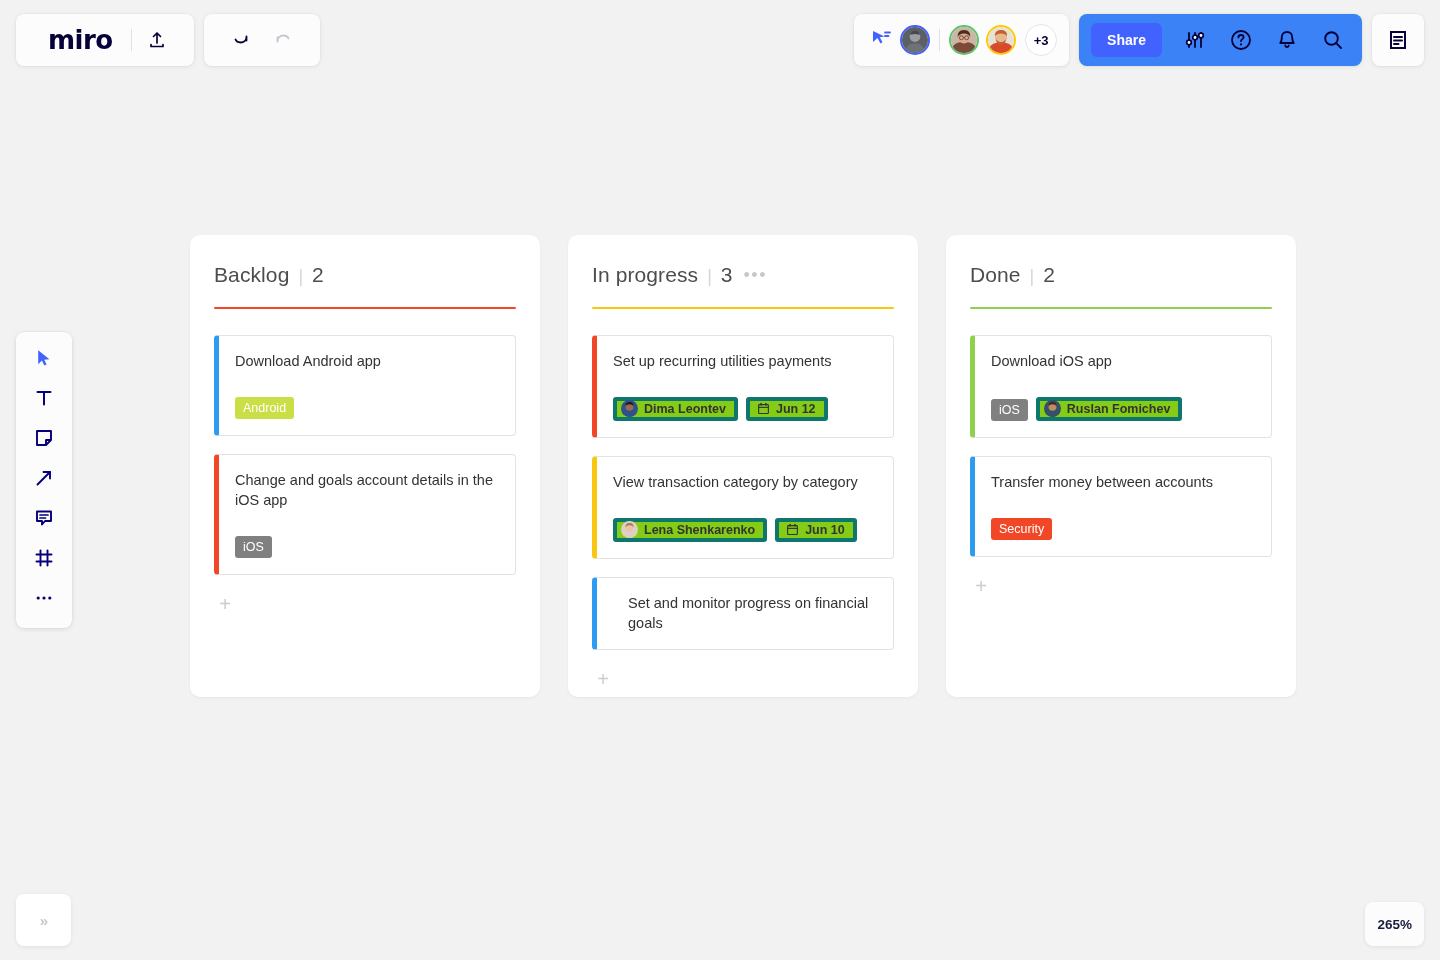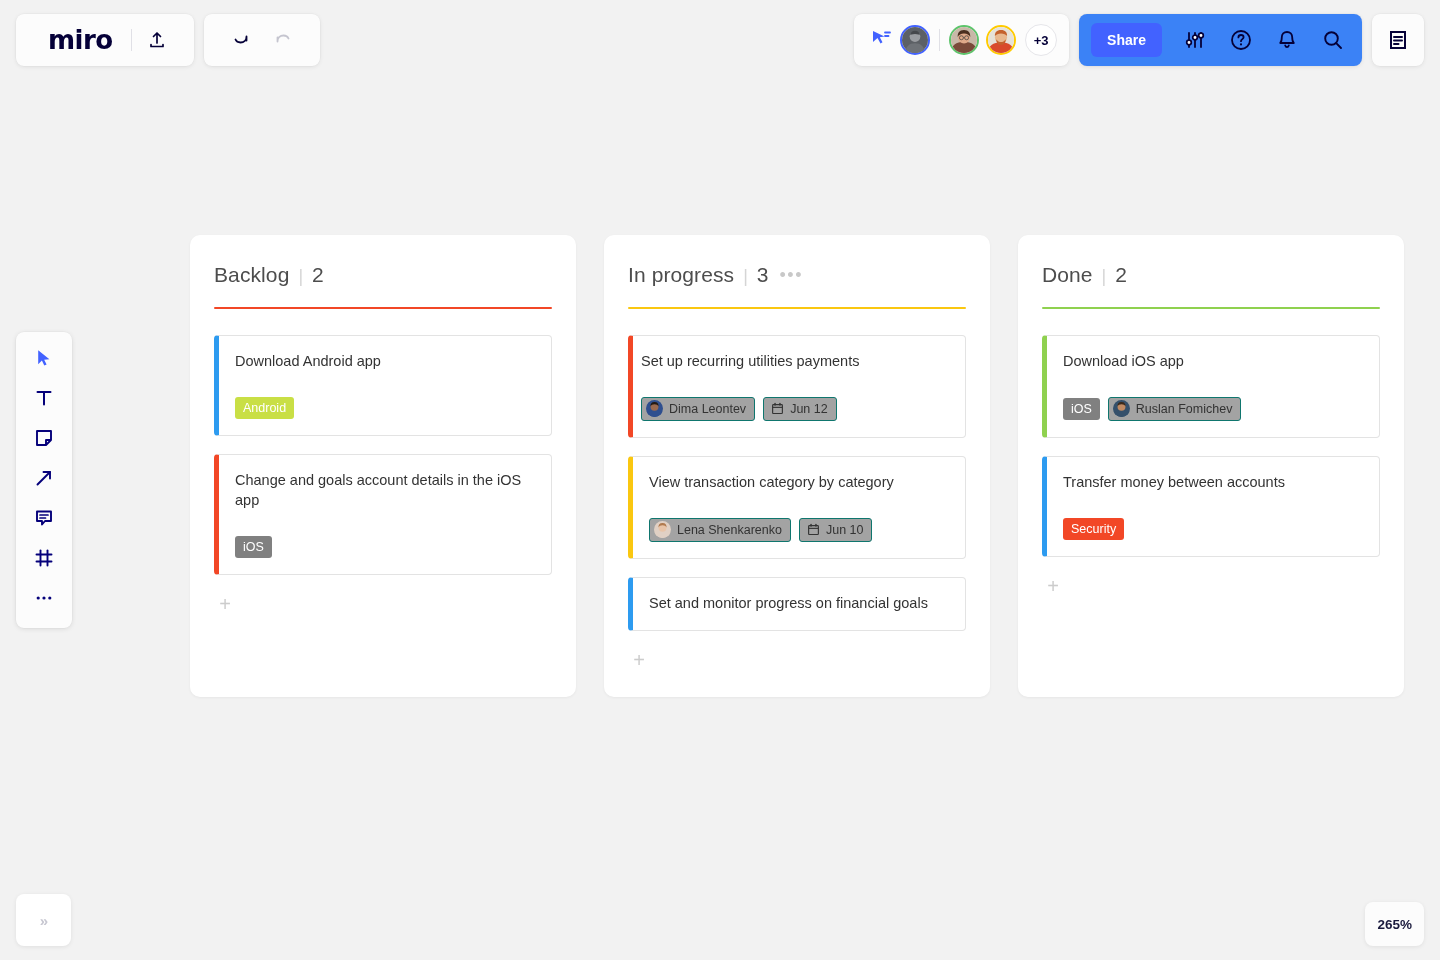--- a/index.html
+++ b/index.html
@@ -187,21 +187,21 @@
   
   .board {
     position: absolute;
     left: 190px;
     top: 235px;
     display: flex;
     gap: 28px;
     z-index: 5;
   }
   .column {
-    width: 386px;
+    width: 350px;
     background: #ffffff;
     border-radius: 10px;
     box-shadow: 0 1px 3px rgba(0,0,0,0.05);
     padding: 28px 24px 0 24px;
     display: flex;
     flex-direction: column;
     height: 462px;
   }
   .col-header {
     display: flex;
@@ -251,24 +251,24 @@
     cursor: pointer;
     position: relative;
   }
   .card-title {
     font-size: 14.5px;
     line-height: 1.37;
     color: #333333;
     font-weight: 400;
     margin-bottom: 13px;
   }
-  .card-title.no-meta { margin-bottom: 0; }
+  .card-title.no-meta { margin-bottom: 0; margin-left: 15px; }
   .card-meta {
     display: flex;
-    align-items: center;
+    align-items: flex-end;
     gap: 8px;
     flex-wrap: wrap;
     margin-top: 25px;
   }
 
   .tag {
     display: inline-flex;
     align-items: center;
     height: 22px;
     padding: 0 8px;
@@ -277,25 +277,26 @@
     color: #fff;
     font-weight: 400;
   }
 
   .chip {
     display: inline-flex;
     align-items: center;
     gap: 6px;
     height: 24px;
     padding: 0 8px 0 4px;
-    border: 1px solid #0f766e;
+    border: 4px solid #0f766e;
     border-radius: 3px;
-    background: #a3a3a3;
+    background: #84cc16;
     font-size: 12.5px;
     color: #333;
+    font-weight: bold;
   }
   .chip.date { padding-left: 7px; }
   .chip-avatar {
     width: 17px; height: 17px;
     border-radius: 50%;
     overflow: hidden;
     flex: 0 0 auto;
   }
   .chip-avatar .face { width: 100%; height: 100%; display: block; }
 
@@ -573,21 +574,21 @@
     </div>
     <div class="column">
       <div class="col-header">
         <span class="col-title">In progress</span>
         <span class="col-sep">|</span>
         <span class="col-count">3</span>
         <span class="col-more">•••</span>
       </div>
       <div class="col-rule" style="background: rgb(250, 199, 16);"></div>
       <div class="cards">
-        <div class="card" style="border-left-color: rgb(242, 71, 38); padding-left: 8px;">
+        <div class="card" style="border-left-color: rgb(242, 71, 38);">
           <div class="card-title">Set up recurring utilities payments</div>
           <div class="card-meta">
             <span class="chip">
               <span class="chip-avatar">
                 <svg viewBox="0 0 30 30" class="face">
                   <rect width="30" height="30" fill="#2f4f8f"></rect>
                   <path d="M0 30 C0 21 6 17 15 17 C24 17 30 21 30 30 Z" fill="#2f4f8f"></path>
                   <circle cx="15" cy="12" r="7" fill="#9b6a4f"></circle>
                   <path d="M15 3.5 C20.4 3.5 22.4 7 22.1 11.3 C20.8 8.8 18.4 7.4 15 7.4 C11.6 7.4 9.2 8.8 7.9 11.3 C7.6 7 9.6 3.5 15 3.5Z" fill="#241a14"></path>
                 </svg>

